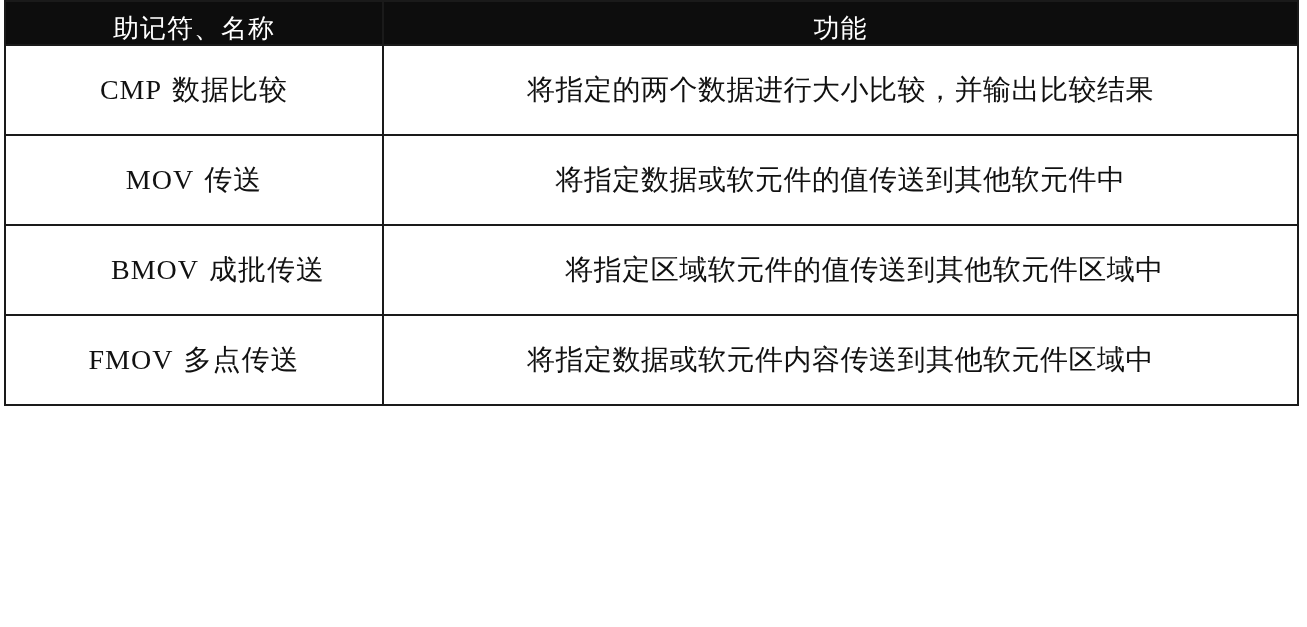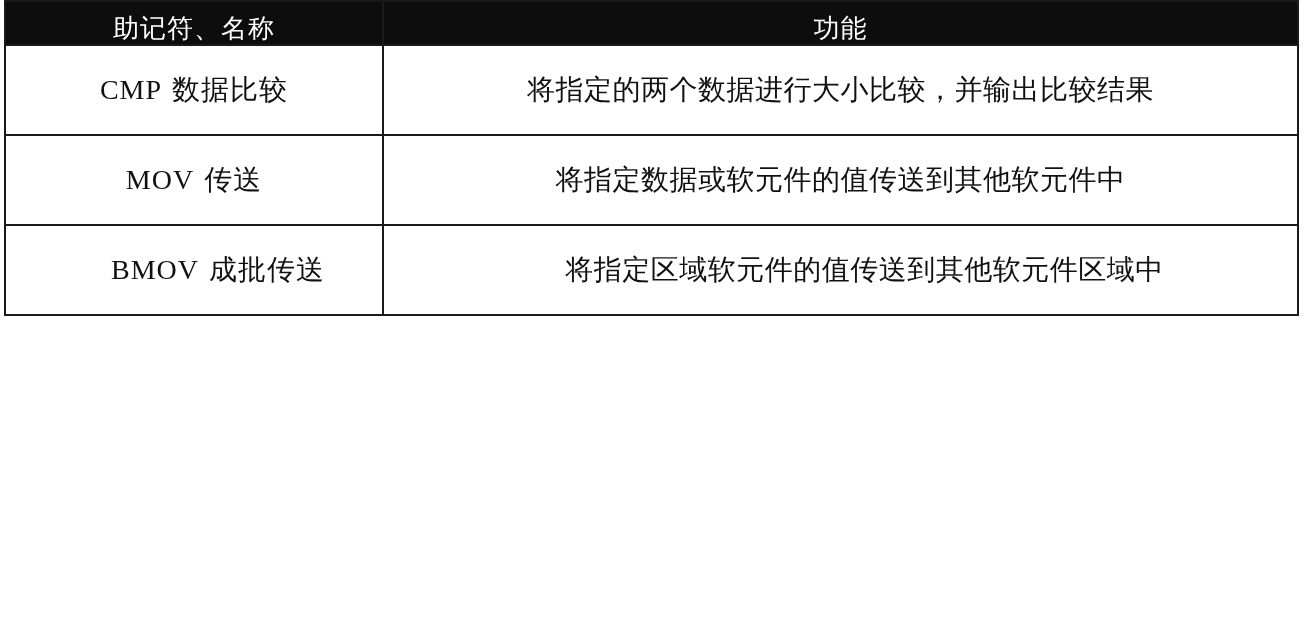--- a/index.html
+++ b/index.html
@@ -105,15 +105,21 @@
           <span class="mn-code">MOV</span><span class="mn-name">传送</span>
         </td>
         <td class="function">将指定数据或软元件的值传送到其他软元件中</td>
       </tr>
       <tr class="r3">
         <td class="mnemonic">
           <span class="mn-code">BMOV</span><span class="mn-name">成批传送</span>
         </td>
         <td class="function">将指定区域软元件的值传送到其他软元件区域中</td>
       </tr>
+      <tr class="r4">
+        <td class="mnemonic">
+          <span class="mn-code">FMOV</span><span class="mn-name">多点传送</span>
+        </td>
+        <td class="function">将指定数据或软元件内容传送到其他软元件区域中</td>
+      </tr>
     </tbody>
   </table>
 </div>
 
 </body></html>

